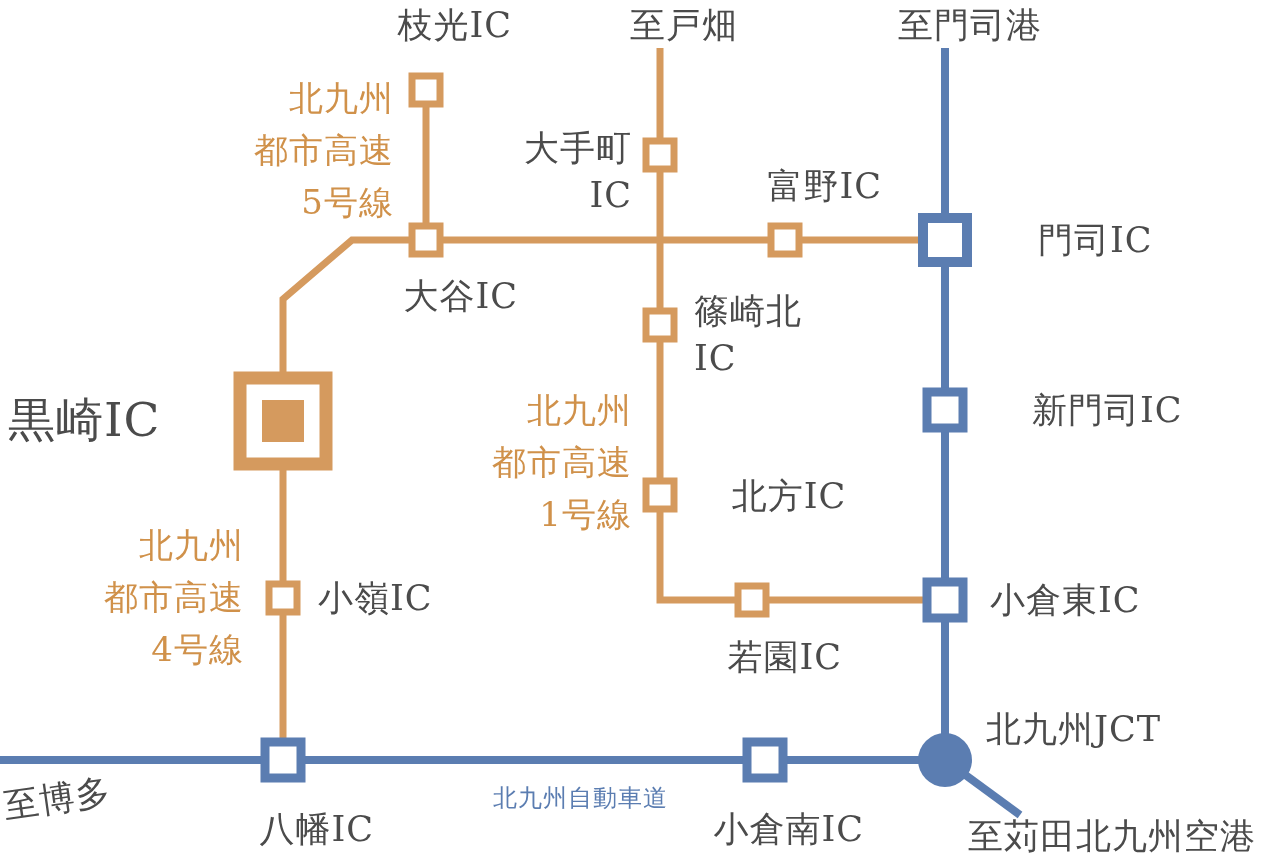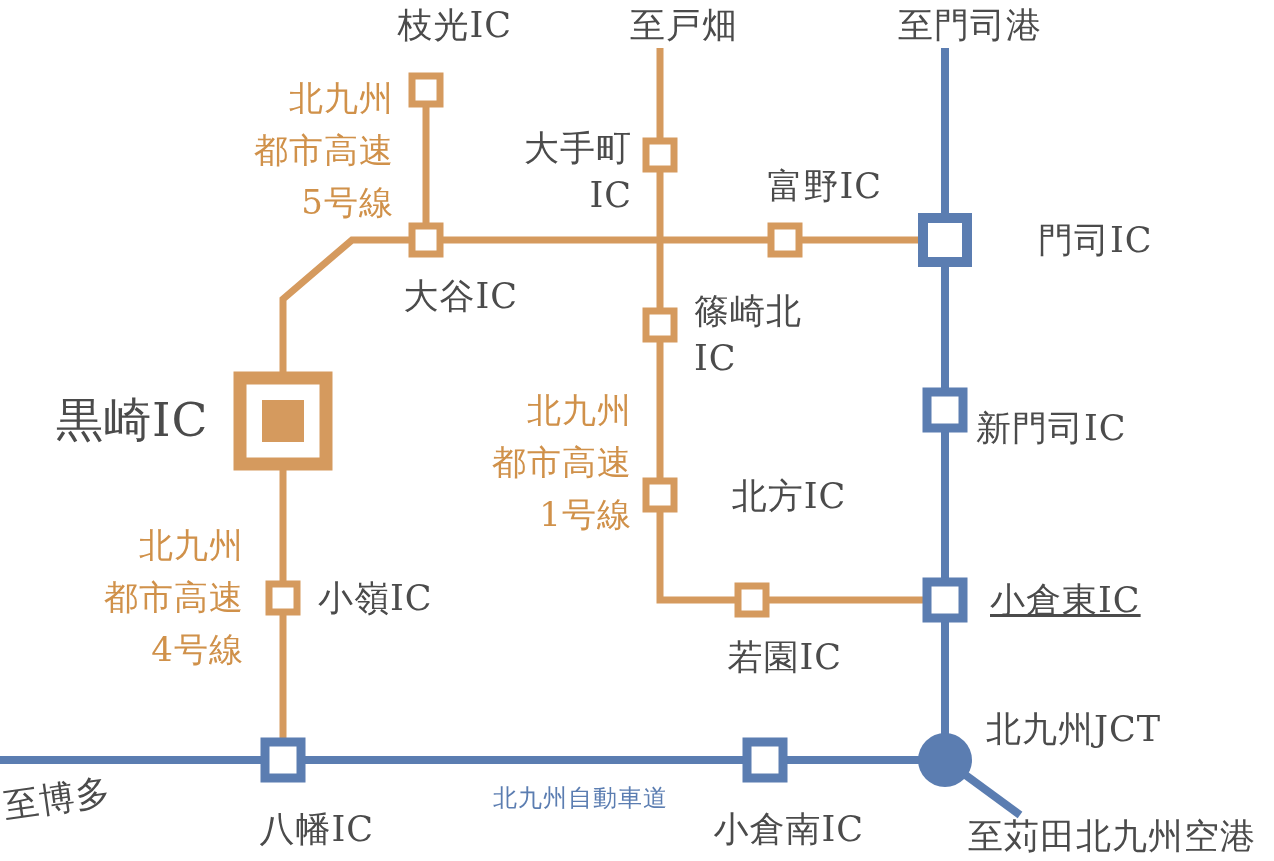--- a/index.html
+++ b/index.html
@@ -97,39 +97,39 @@
 
   <div class="lbl center" style="left:698px; top:167px; width:184px;">富野IC</div>
   <div class="lbl" style="left:998px; top:221px; width:200px;margin-left:40px;">門司IC</div>
   <div class="lbl center" style="left:340px; top:277px; width:178px;">大谷IC</div>
 
   <div class="lbl stack2" style="left:694px; top:288px; width:170px;">
     <div>篠崎北</div>
     <div>IC</div>
   </div>
 
-  <div class="lbl big" style="left:8px; top:394px; width:220px;margin-left:48px;">黒崎IC</div>
+  <div class="lbl big" style="left:8px; top:394px; width:220px;">黒崎IC</div>
 
   <div class="lbl orange right stack3" style="left:428px; top:384px; width:204px; font-size:34px;">
     <div>北九州</div>
     <div>都市高速</div>
     <div>1号線</div>
   </div>
 
   <div class="lbl" style="left:694px; top:477px; width:190px;text-align:center;">北方IC</div>
-  <div class="lbl" style="left:976px; top:391px; width:230px;margin-top:18px;">新門司IC</div>
+  <div class="lbl" style="left:1032px; top:391px; width:230px;">新門司IC</div>
 
   <div class="lbl orange right stack3" style="left:40px; top:519px; width:204px; font-size:34px;">
     <div>北九州</div>
     <div>都市高速</div>
     <div>4号線</div>
   </div>
 
   <div class="lbl" style="left:318px; top:579px; width:180px;">小嶺IC</div>
-  <div class="lbl" style="left:990px; top:581px; width:230px;text-decoration:underline;">小倉東IC</div>
+  <div class="lbl" style="left:990px; top:581px; width:230px;">小倉東IC</div>
   <div class="lbl center" style="left:662px; top:638px; width:180px;">若園IC</div>
   <div class="lbl" style="left:986px; top:710px; width:260px;">北九州JCT</div>
 
   <div class="lbl tilt" style="left:4px; top:787px; width:140px;">至博多</div>
   <div class="lbl center" style="left:198px; top:810px; width:176px;">八幡IC</div>
   <div class="lbl blue center" style="left:372px; top:785px; width:296px; font-size:24px;">北九州自動車道</div>
   <div class="lbl center" style="left:668px; top:810px; width:196px;">小倉南IC</div>
   <div class="lbl" style="left:950px; top:817px; width:324px;text-align:center;">至苅田北九州空港</div>
 
 </div>

